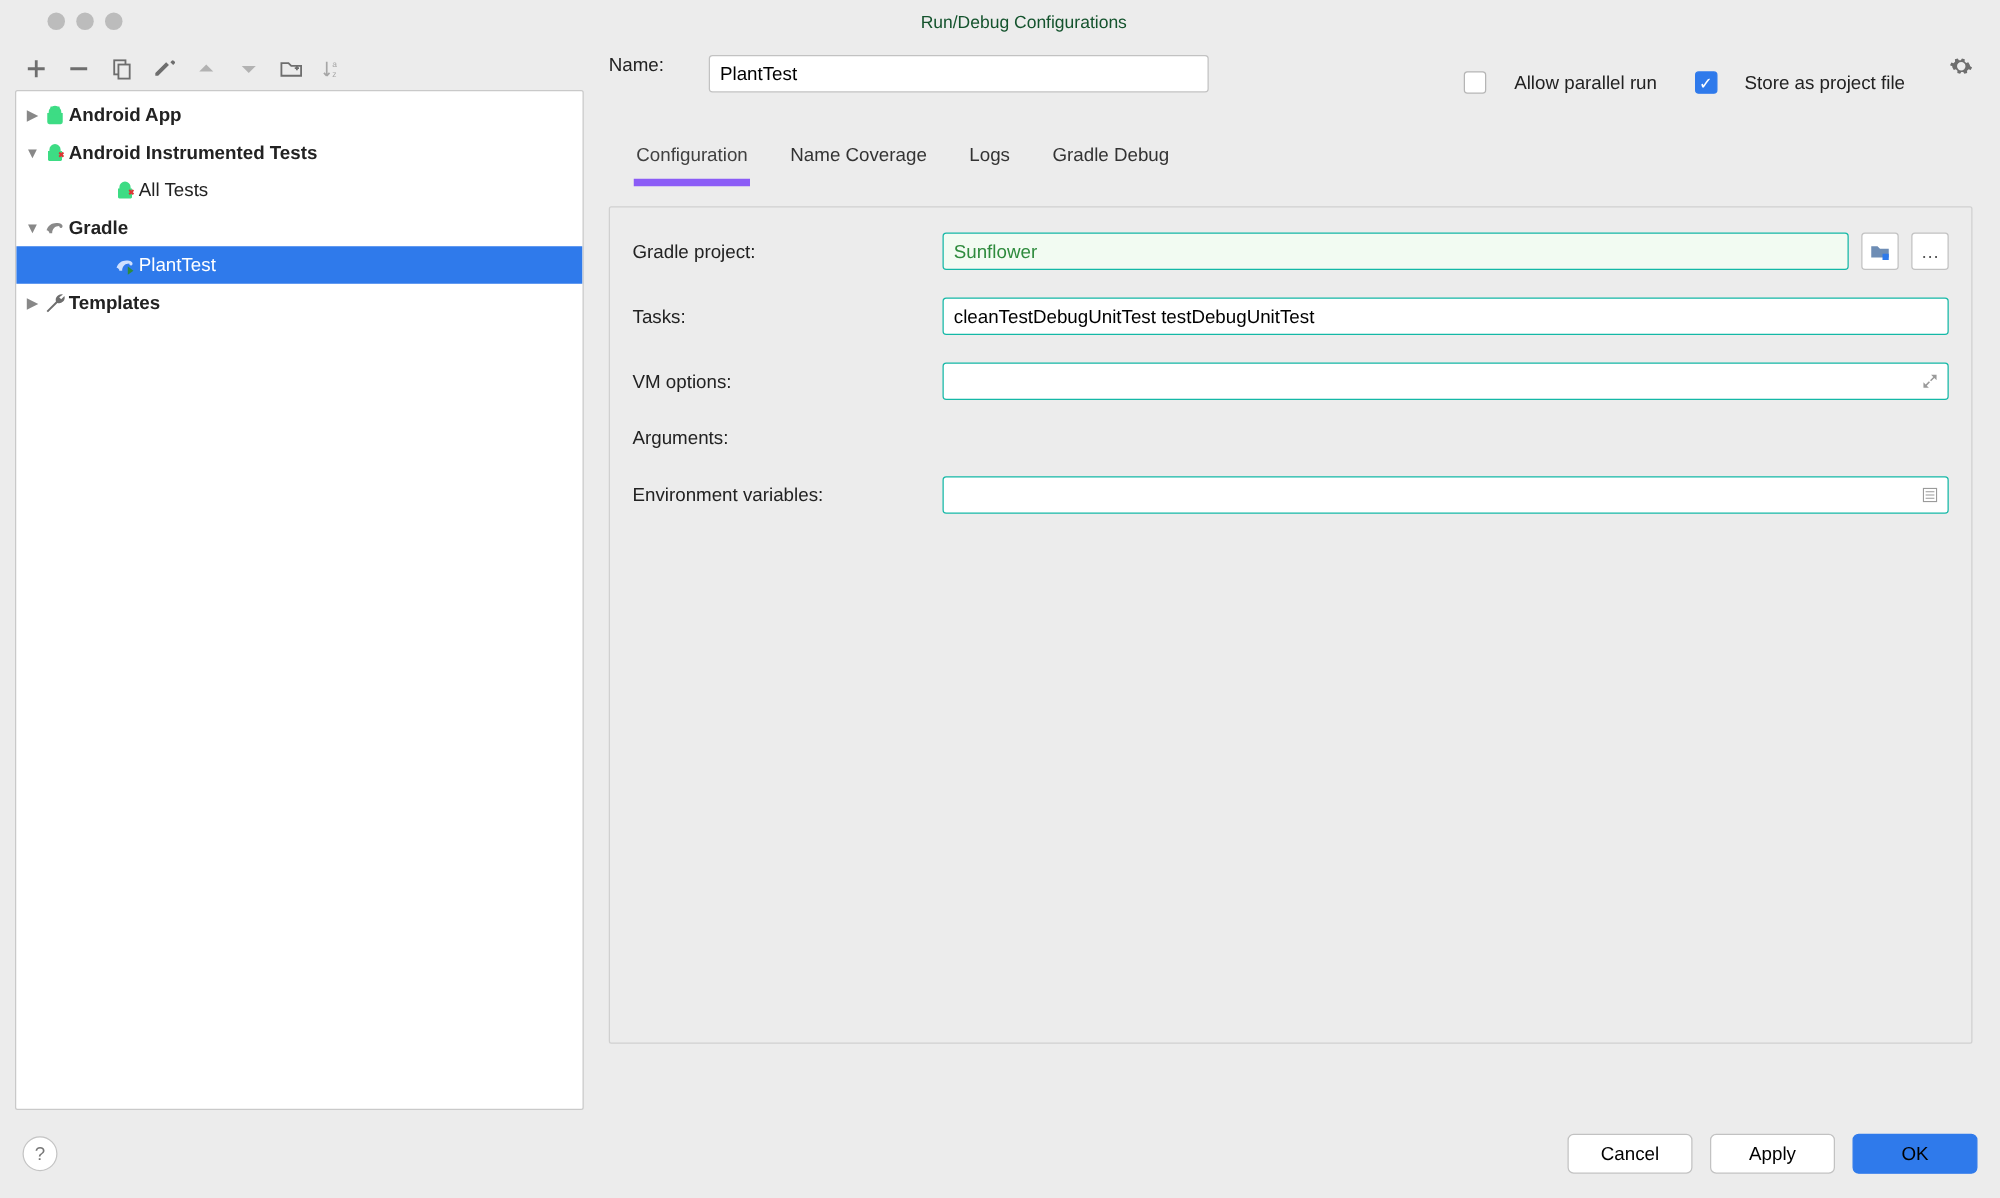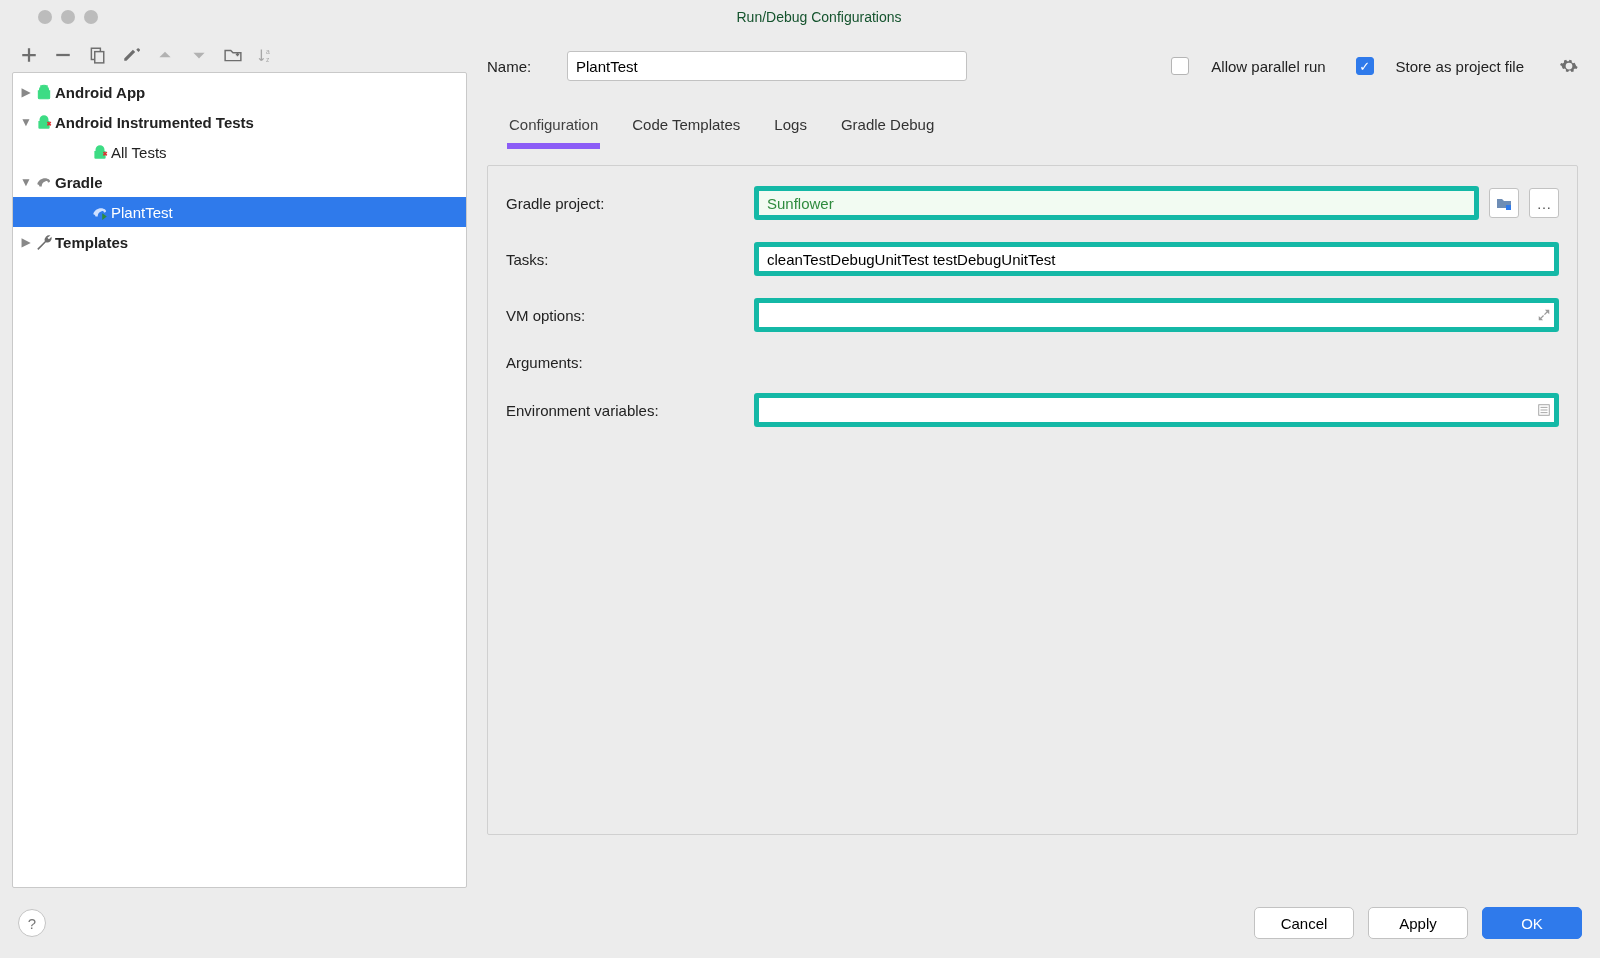--- a/index.html
+++ b/index.html
@@ -19,50 +19,50 @@
   .twisty { width:14px; display:inline-flex; justify-content:center; color:#888; font-size:12px; }
   .twisty.none { visibility:hidden; }
   .tree-icon { width:22px; display:inline-flex; justify-content:center; }
   .lbl { font-weight:700; }
   .lbl.child { font-weight:400; }
   .indent1 { padding-left:6px; }
   .indent3 { padding-left:62px; }
   .selected .twisty, .selected svg { color:#fff; fill:#fff; }
 
   .right { flex:1; display:flex; flex-direction:column; padding-right:10px; }
-  .namebar { display:flex; align-items:center; height:44px; gap:12px; }
+  .namebar { display:flex; height:44px; gap:12px; }
   .namebar label { min-width:68px; font-size:15px; }
   .name-input { width:400px; height:30px; border:1px solid #c2c2c2; border-radius:3px; padding:0 8px; background:#fff; font-size:15px; }
   .flex-sp { flex:1; }
   .chk-wrap { display:flex; align-items:center; gap:22px; margin-right:18px; }
   .chk { width:18px; height:18px; border:1px solid #b5b5b5; border-radius:3px; background:#fff; display:flex; align-items:center; justify-content:center; }
   .chk.checked { background:#2f7aeb; border-color:#2f7aeb; }
   .chk.checked::after { content:"✓"; color:#fff; font-size:13px; line-height:1; }
   .gear { width:18px; height:18px; fill:#6e6e6e; margin-left:6px; }
 
   .tabs { display:flex; gap:30px; margin-top:22px; font-size:15px; }
   .tab { padding:6px 2px 10px 2px; cursor:pointer; color:#333; }
   .tab.active { color:#404040; border-bottom:6px solid #8b5cf6;margin-left:20px; }
   .formpanel { border:1px solid #d0d0d0; border-top:1px solid #d0d0d0; border-radius:2px; background:#ececec; padding:20px 18px; margin-top:16px; height:670px; }
   .form-row { display:flex; align-items:center; margin-bottom:22px; }
   .form-row label { width:248px; font-size:15px; }
   .form-row .field { flex:1; display:flex; align-items:center; gap:10px; }
-  .tinput { flex:1; height:30px; border:5px solid #14b8a6; border-radius:3px; background:#fff; padding:12px 8px; font-size:15px; }
+  .tinput { flex:1; height:30px; border:1px solid #14b8a6; border-radius:3px; background:#fff; padding:0 8px; font-size:15px; }
   .tinput.mono { font-family: ui-monospace, SFMono-Regular, Menlo, monospace; }
   .tinput.green { color:#2e8b3d; background:#f2fbf2; }
   .smallbtn { width:30px; height:30px; border:1px solid #c2c2c2; border-radius:3px; background:#fff; display:flex; align-items:center; justify-content:center; cursor:pointer; font-size:15px; color:#555; }
   .expand-icon { width:14px; height:14px; fill:#9a9a9a; }
   .inside-right { position:relative; }
   .inside-right .corner { position:absolute; right:8px; top:50%; transform:translateY(-50%); pointer-events:none; }
 
   .footer { height:70px; display:flex; align-items:center; padding:0 18px; }
   .help { width:28px; height:28px; border:1px solid #c4c4c4; border-radius:50%; display:flex; align-items:center; justify-content:center; color:#777; background:#fff; cursor:pointer; }
   .btns { margin-left:auto; display:flex; gap:14px; }
   .btn { min-width:100px; height:32px; border:1px solid #c2c2c2; border-radius:5px; background:#fff; font-size:15px; cursor:pointer; }
-  .btn.primary { background:#2f7aeb; border-color:#2f7aeb; color:#ffffff; }
+  .btn.primary { background:#2f7aeb; border-color:#2f7aeb; color:#000000; }
 
   svg { display:block; }
 </style>
 </head>
 <body>
 
 <div class="window">
   <div class="titlebar">
     <div class="traffic">
       <div class="dot"></div>
@@ -198,21 +198,21 @@
         </div>
         <span>
             <svg class="gear" viewBox="0 0 16 16">
               <path d="M8 5a3 3 0 100 6 3 3 0 000-6zm6.4 3l1.3.8-1 1.8-1.5-.4c-.3.4-.7.7-1.1 1l.1 1.6-2 .6-.8-1.4h-1.4l-.8 1.4-2-.6.1-1.6c-.4-.3-.8-.6-1.1-1l-1.5.4-1-1.8L1.6 8 0 7.2l1-1.8 1.5.4c.3-.4.7-.7 1.1-1L3.5 3l2-.6.8 1.4h1.4L8.5 2.4l2 .6-.1 1.6c.4.3.8.6 1.1 1l1.5-.4 1 1.8z"></path>
             </svg>
           </span>
       </div>
 
       <div class="tabs">
         <div class="tab active">Configuration</div>
-        <div class="tab">Code Templates</div>
+        <div class="tab">Name Coverage</div>
         <div class="tab">Logs</div>
         <div class="tab">Gradle Debug</div>
       </div>
 
       <div class="formpanel">
         <div class="form-row">
           <label>Gradle project:</label>
           <div class="field">
             <input class="tinput green" value="Sunflower" style="">
             <div class="smallbtn">

